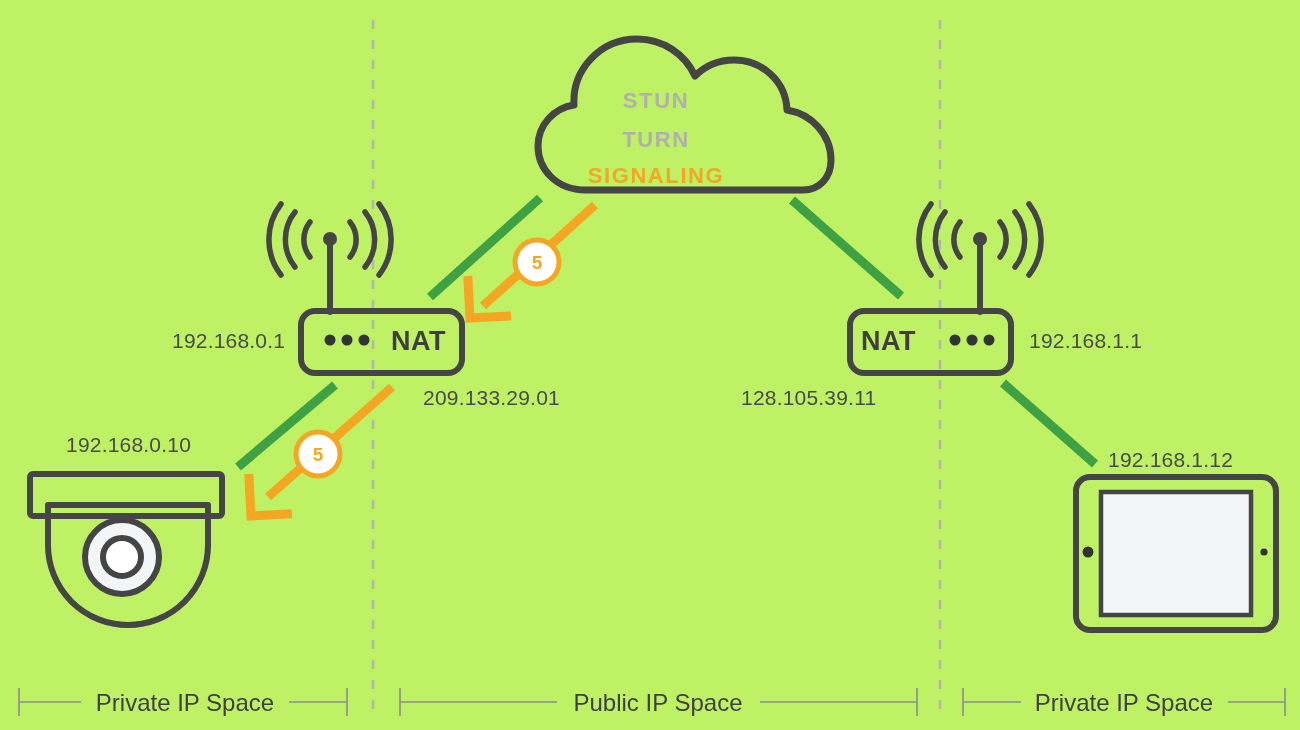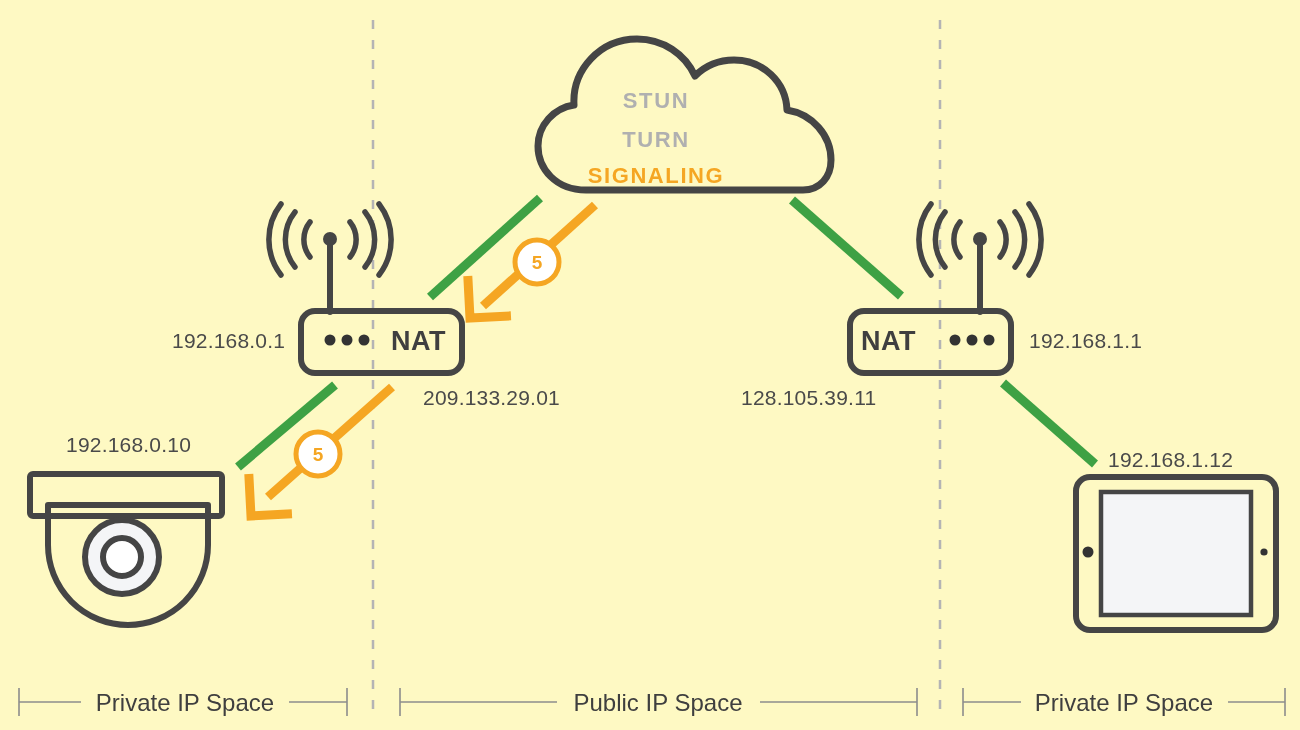--- a/index.html
+++ b/index.html
@@ -8,21 +8,21 @@
     padding: 0;
     background: #ffffff;
   }
   body {
     font-family: "Liberation Sans", "DejaVu Sans", sans-serif;
   }
   #diagram-root {
     position: relative;
     width: 1300px;
     height: 730px;
-    background: #fef9c3;
+    background: #bef264;
     overflow: hidden;
   }
   svg.canvas {
     position: absolute;
     top: 0;
     left: 0;
     width: 1300px;
     height: 730px;
   }
   .label-text {

